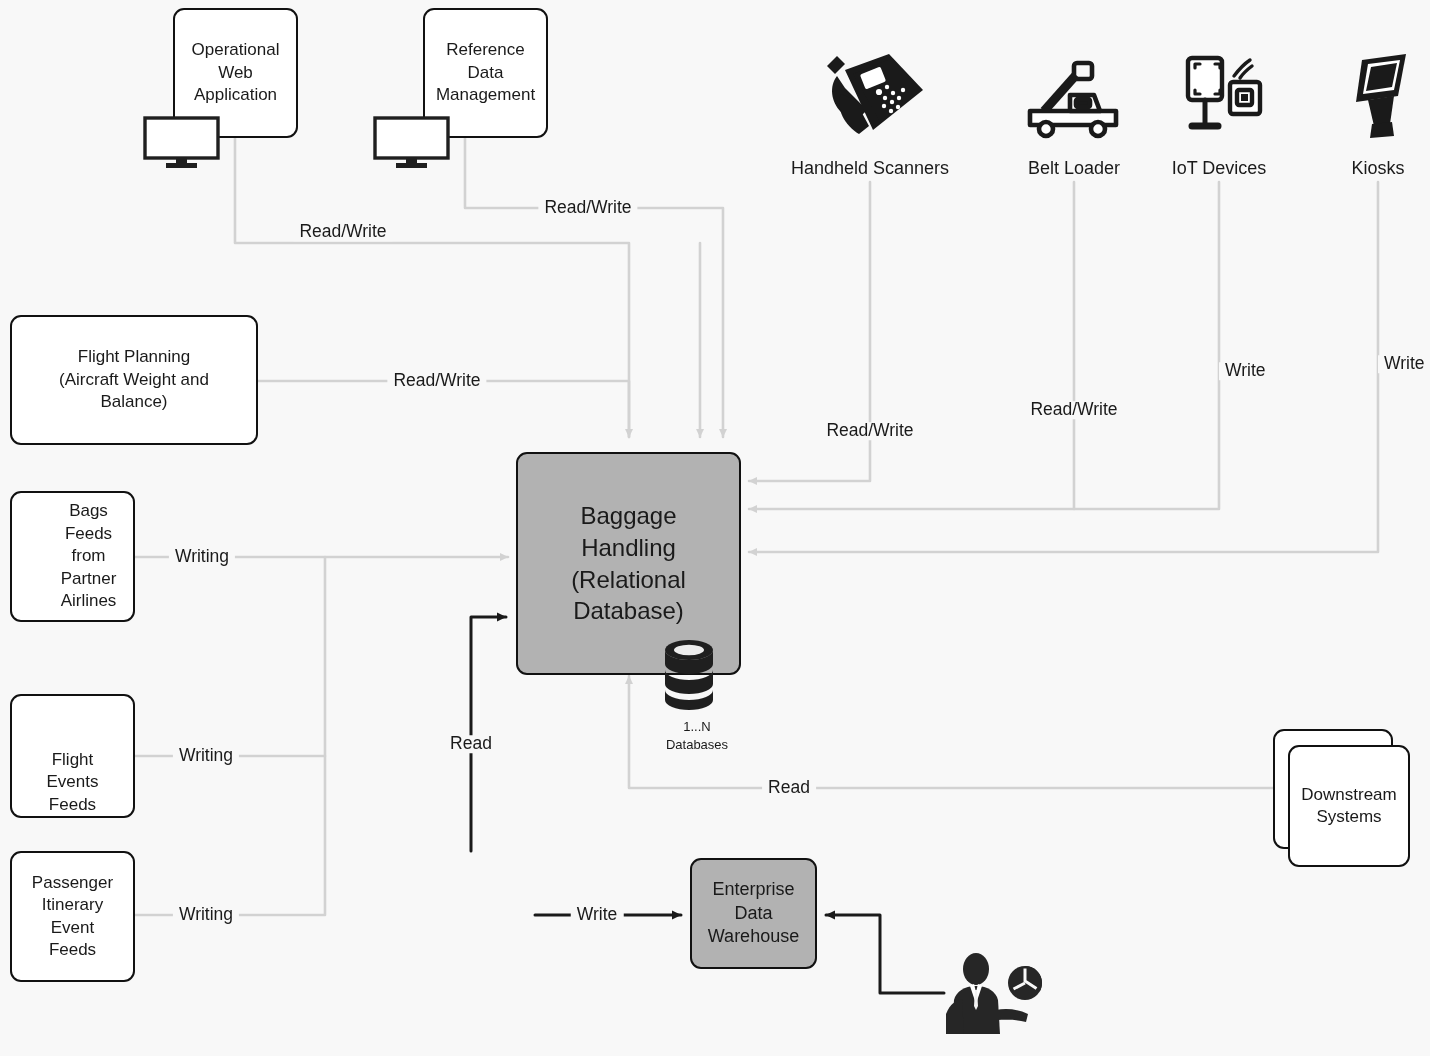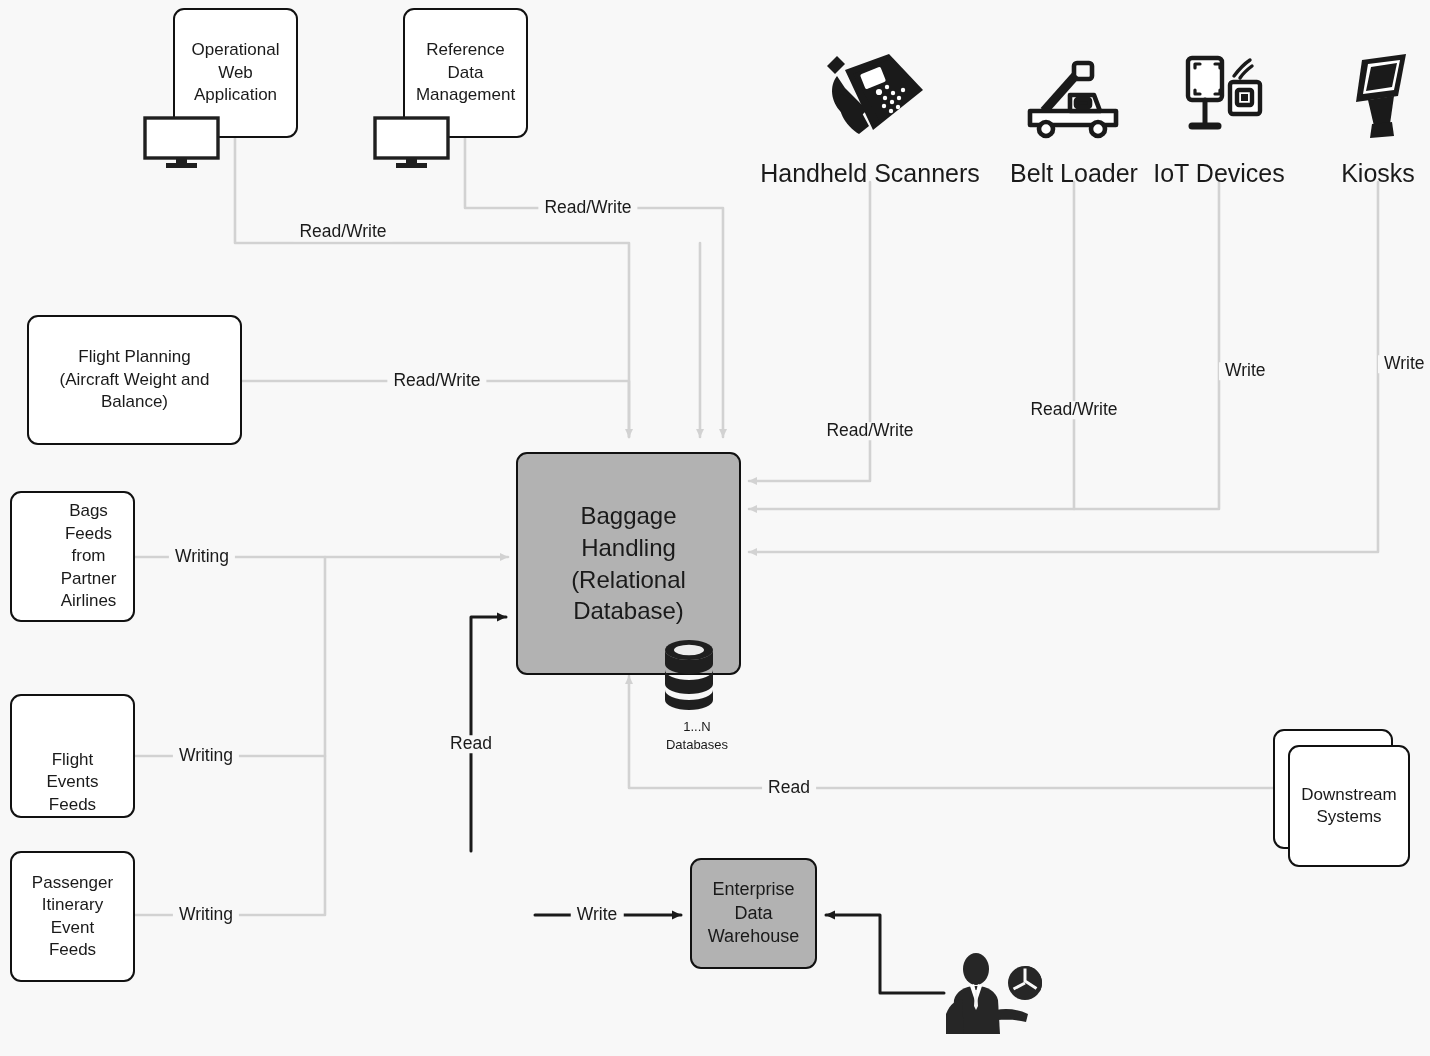--- a/index.html
+++ b/index.html
@@ -37,21 +37,21 @@
     color:#1a1a1a;
     background:#f8f8f8;
     padding:0 6px;
     white-space:nowrap;
     z-index:2;
     line-height:1;
   }
 
   .icon-label{
     position:absolute;
-    font-size:25px;
+    font-size:18px;
     color:#1a1a1a;
     text-align:left;
     white-space:nowrap;
     line-height:1.2;
   }
   .dbcap{
     position:absolute;
     font-size:13px;
     color:#1a1a1a;
     text-align:center;
@@ -127,27 +127,27 @@
   <div class="edge-label" style="left:597px;top:915px;transform:translate(-50%,-50%);">Write</div>
 
   <div class="layer-nodes">
 
     <div class="node" style="left:173px;top:8px;width:125px;height:130px;font-size:17px;">
       <span class="lbl">Operational
 Web
 Application</span>
     </div>
 
-    <div class="node" style="left:403px;top:8px;width:125px;height:130px;font-size:17px;">
+    <div class="node" style="left:423px;top:8px;width:125px;height:130px;font-size:17px;">
       <span class="lbl">Reference
 Data
 Management</span>
     </div>
 
-    <div class="node" style="left:10px;top:315px;width:215px;height:130px;font-size:17px;margin-left:17px;">
+    <div class="node" style="left:10px;top:315px;width:248px;height:130px;font-size:17px;">
       <span class="lbl">Flight Planning
 (Aircraft Weight and
 Balance)</span>
     </div>
 
     <div class="node" style="left:10px;top:491px;width:125px;height:131px;font-size:17px;padding-left:32px;">
       <span class="lbl">Bags
 Feeds from
 Partner
 Airlines</span>

